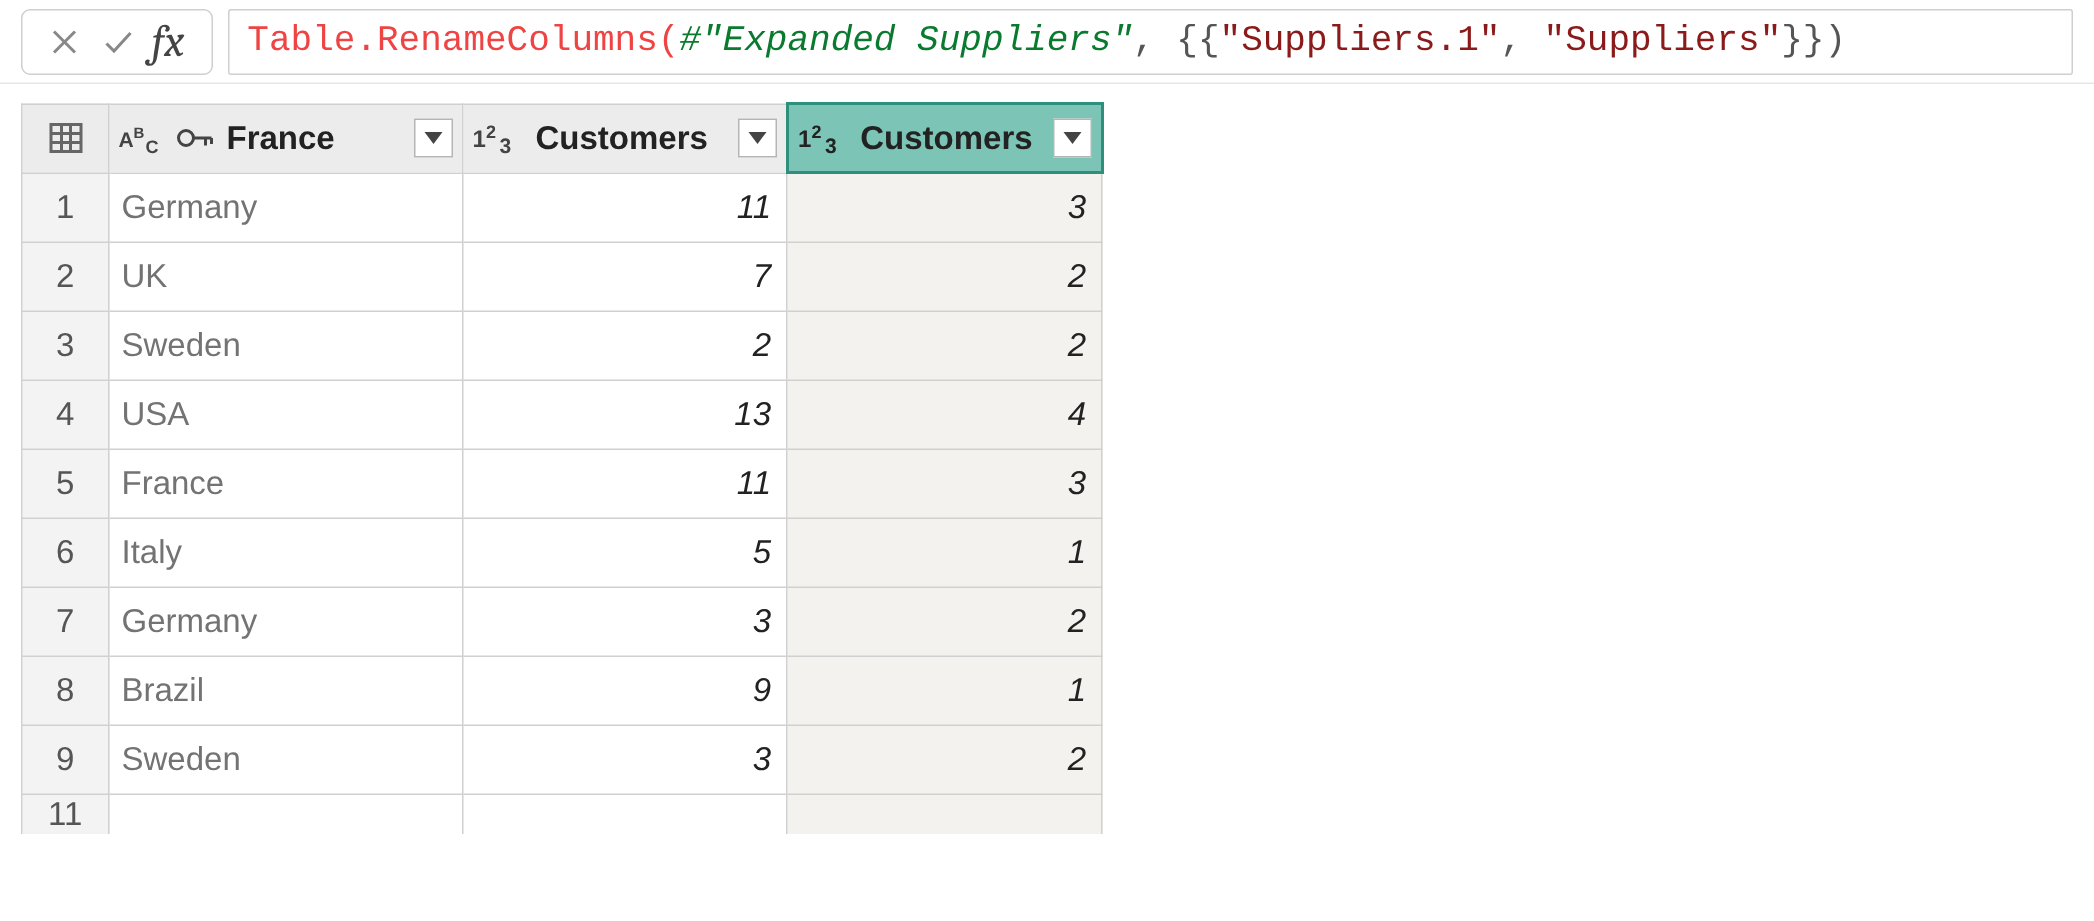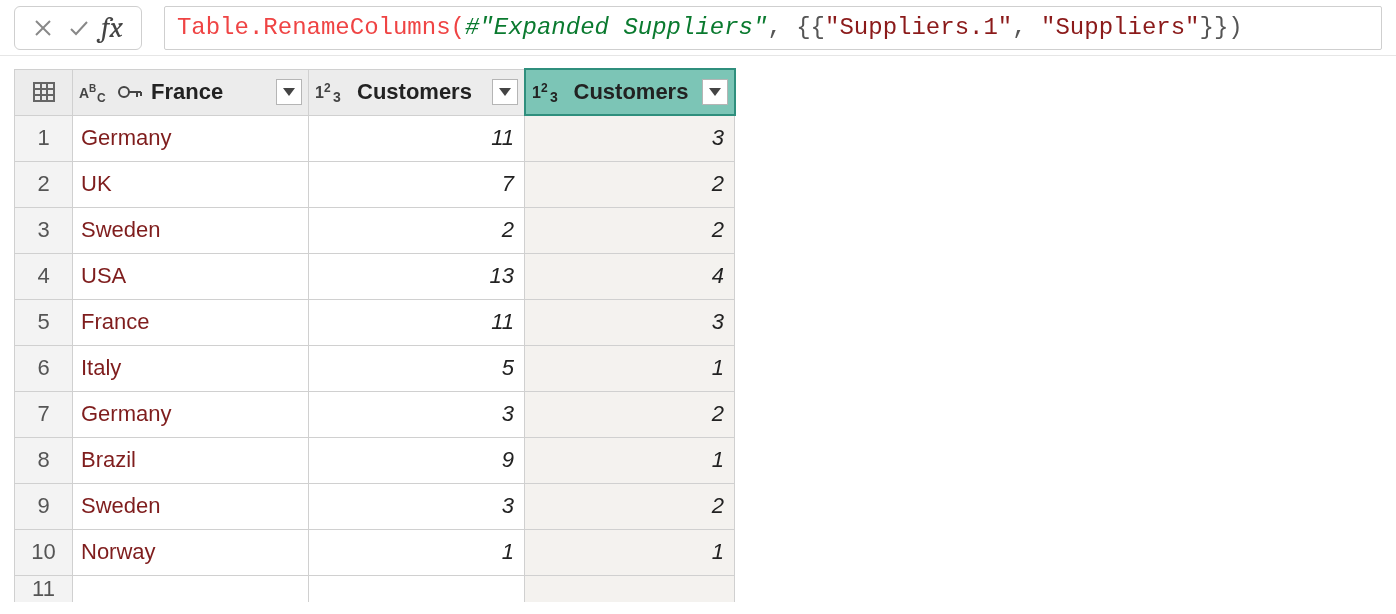--- a/index.html
+++ b/index.html
@@ -10,21 +10,21 @@
   background: #fff;
   width: 1396px;
   height: 614px;
   overflow: hidden;
 }
 .formula-bar {
   display: flex;
   align-items: center;
   height: 56px;
   padding: 3px 14px;
-  gap: 16px;
+  gap: 4px;
   border-bottom: 1px solid #e6e6e6;
 }
 .fb-btn {
   width: 36px;
   height: 40px;
   display: flex;
   align-items: center;
   justify-content: center;
   color: #777;
   cursor: pointer;
@@ -119,21 +119,21 @@
   align-items: center;
   justify-content: center;
   margin-left: auto;
 }
 .filter-btn svg { display: block; }
 
 .col-country { width: 236px; }
 .col-customers { width: 216px; }
 .col-suppliers { width: 210px; }
 
-td.text-cell { padding: 0 8px; color: #7f1d1d; }
+td.text-cell { padding: 0 8px; color: #737373; }
 td.num-cell {
   padding: 0 10px;
   text-align: right;
   font-style: italic;
   color: #222;
 }
 td.sel-col { background: #f4f2ef; }
 tr.last td, tr.last th { border-bottom: none; }
 tr.last { height: 20px; overflow: hidden; }
 tr.last td, tr.last th { height: 20px; }
@@ -283,26 +283,20 @@
           <td class="text-cell">Brazil</td>
           <td class="num-cell">9</td>
           <td class="num-cell sel-col">1</td>
         </tr>
         <tr>
           <th class="row-head">9</th>
           <td class="text-cell">Sweden</td>
           <td class="num-cell">3</td>
           <td class="num-cell sel-col">2</td>
         </tr>
-        <tr>
-          <th class="row-head">10</th>
-          <td class="text-cell">Norway</td>
-          <td class="num-cell">1</td>
-          <td class="num-cell sel-col">1</td>
-        </tr>
         <tr class="last">
           <th class="row-head">11</th>
           <td class="text-cell"></td>
           <td class="num-cell"></td>
           <td class="num-cell sel-col"></td>
         </tr>
       </tbody>
 </table>
 </div>
 

